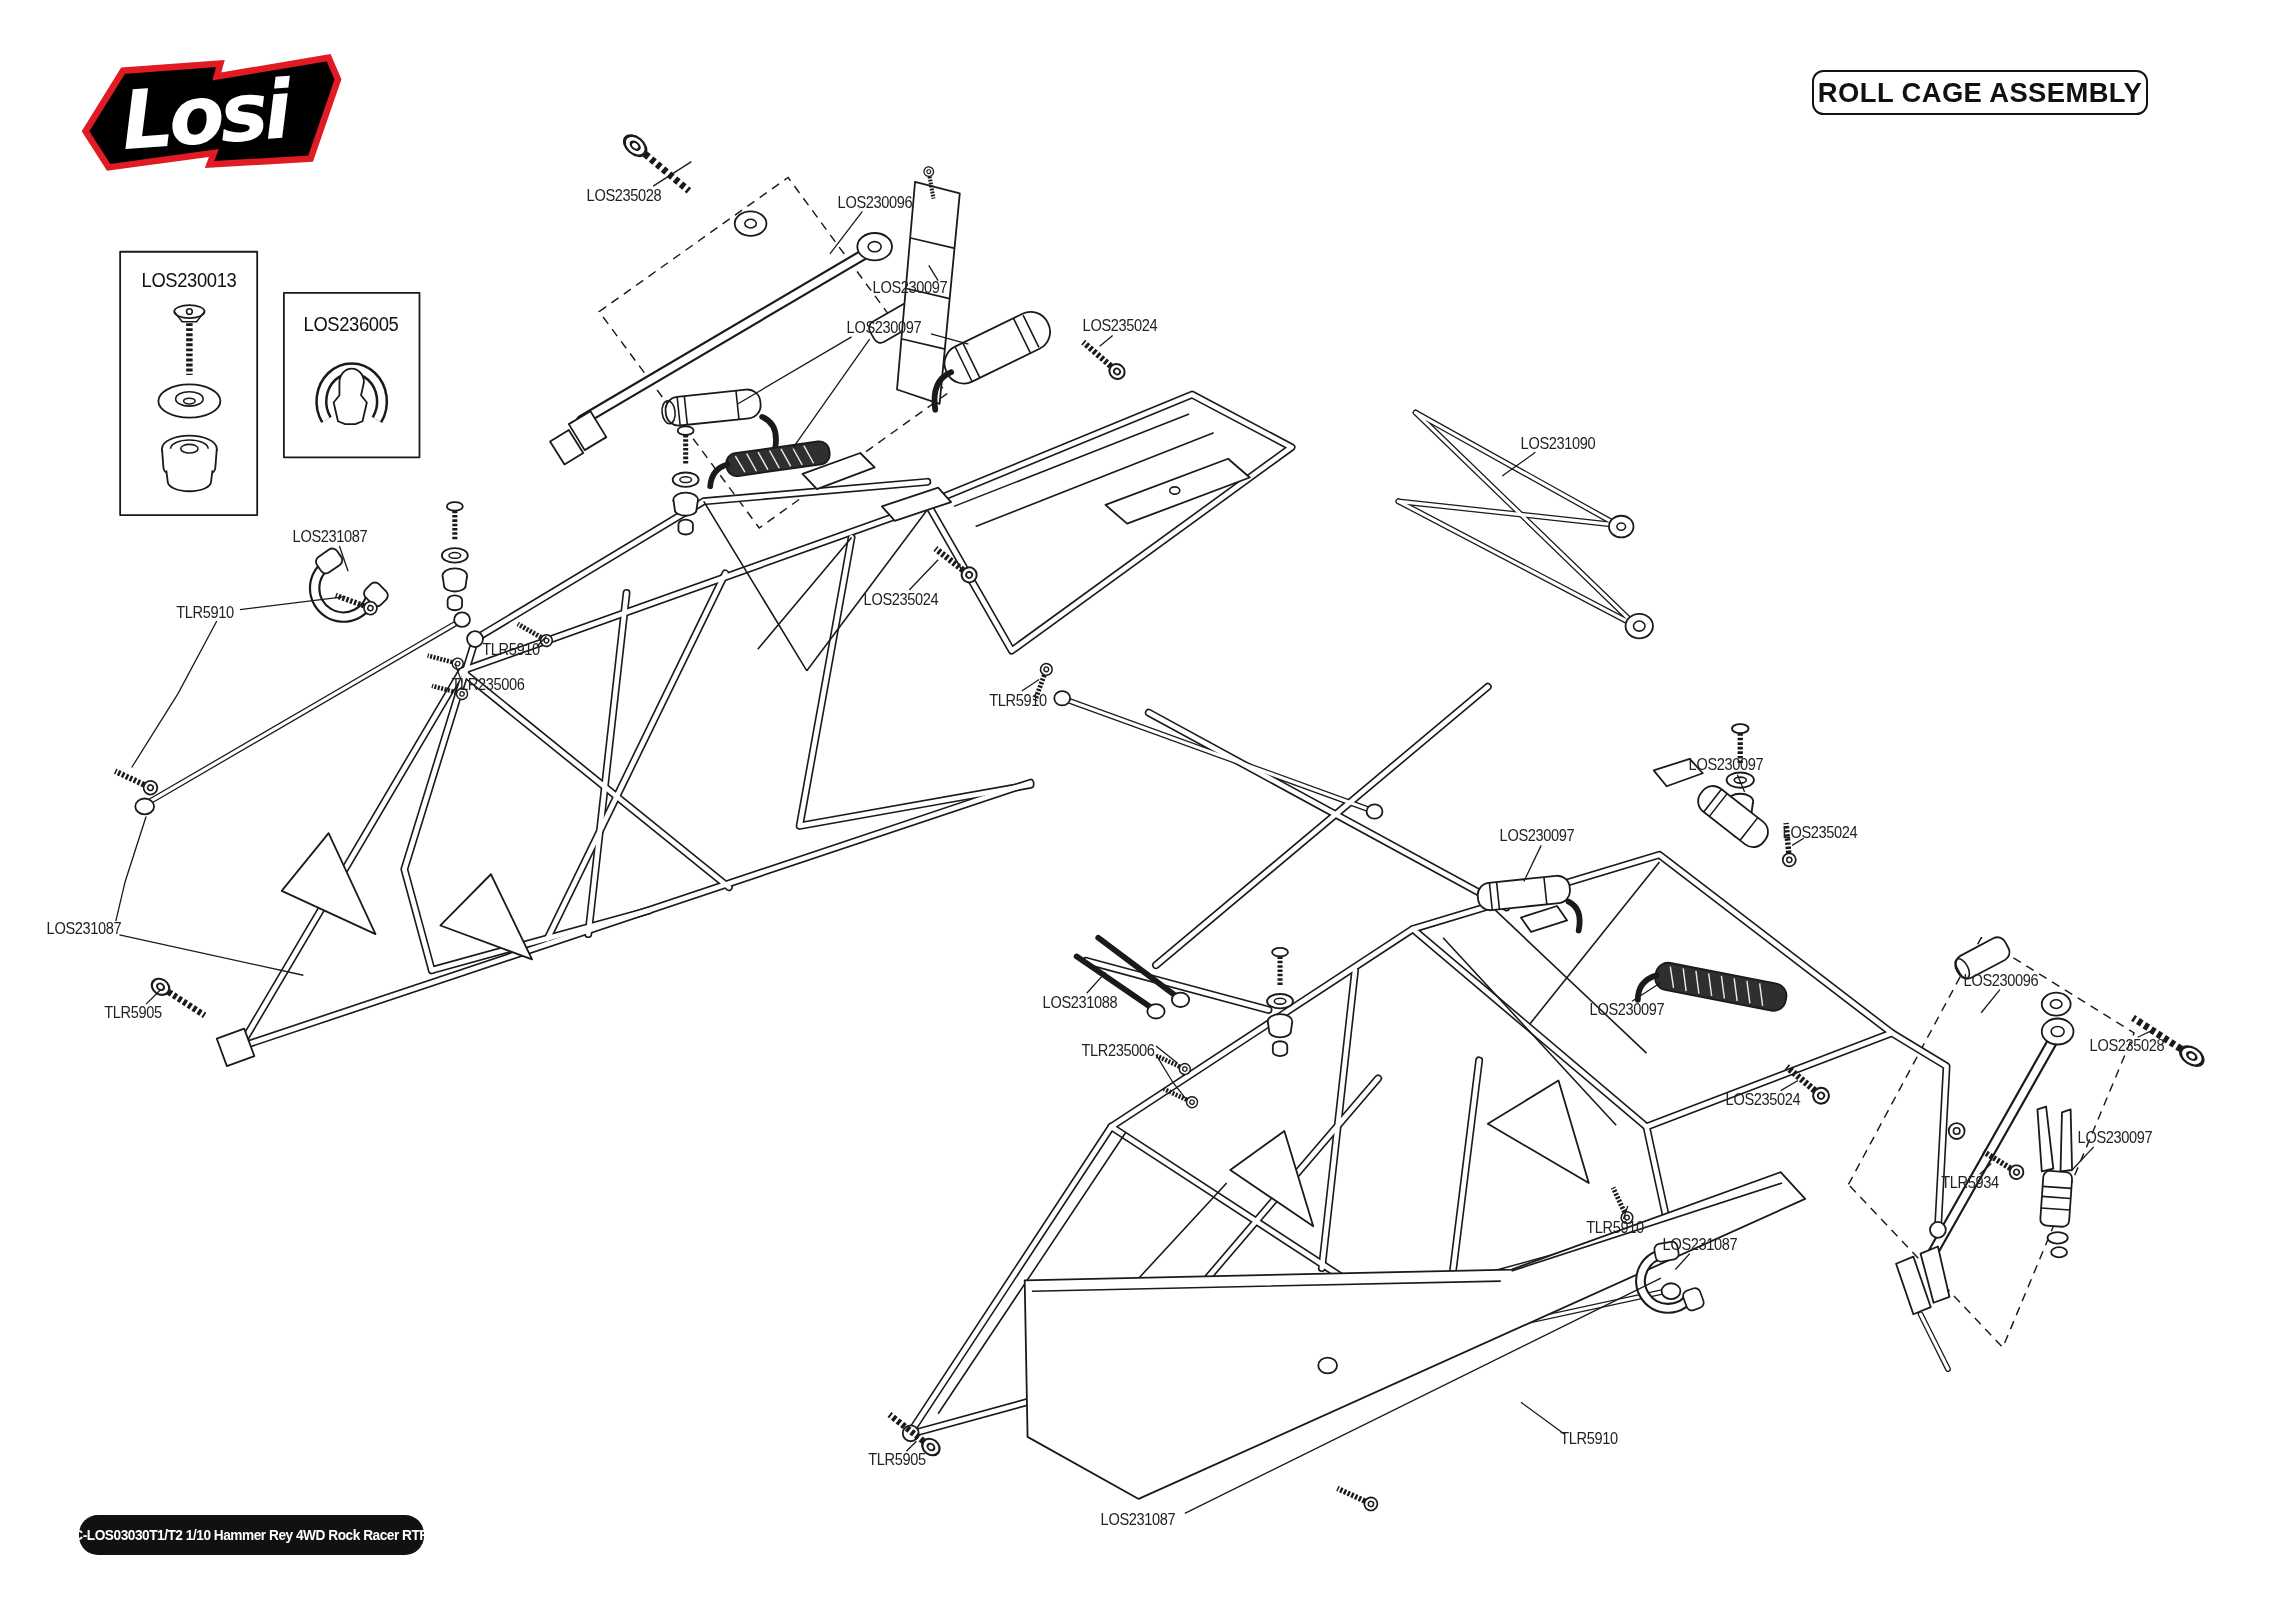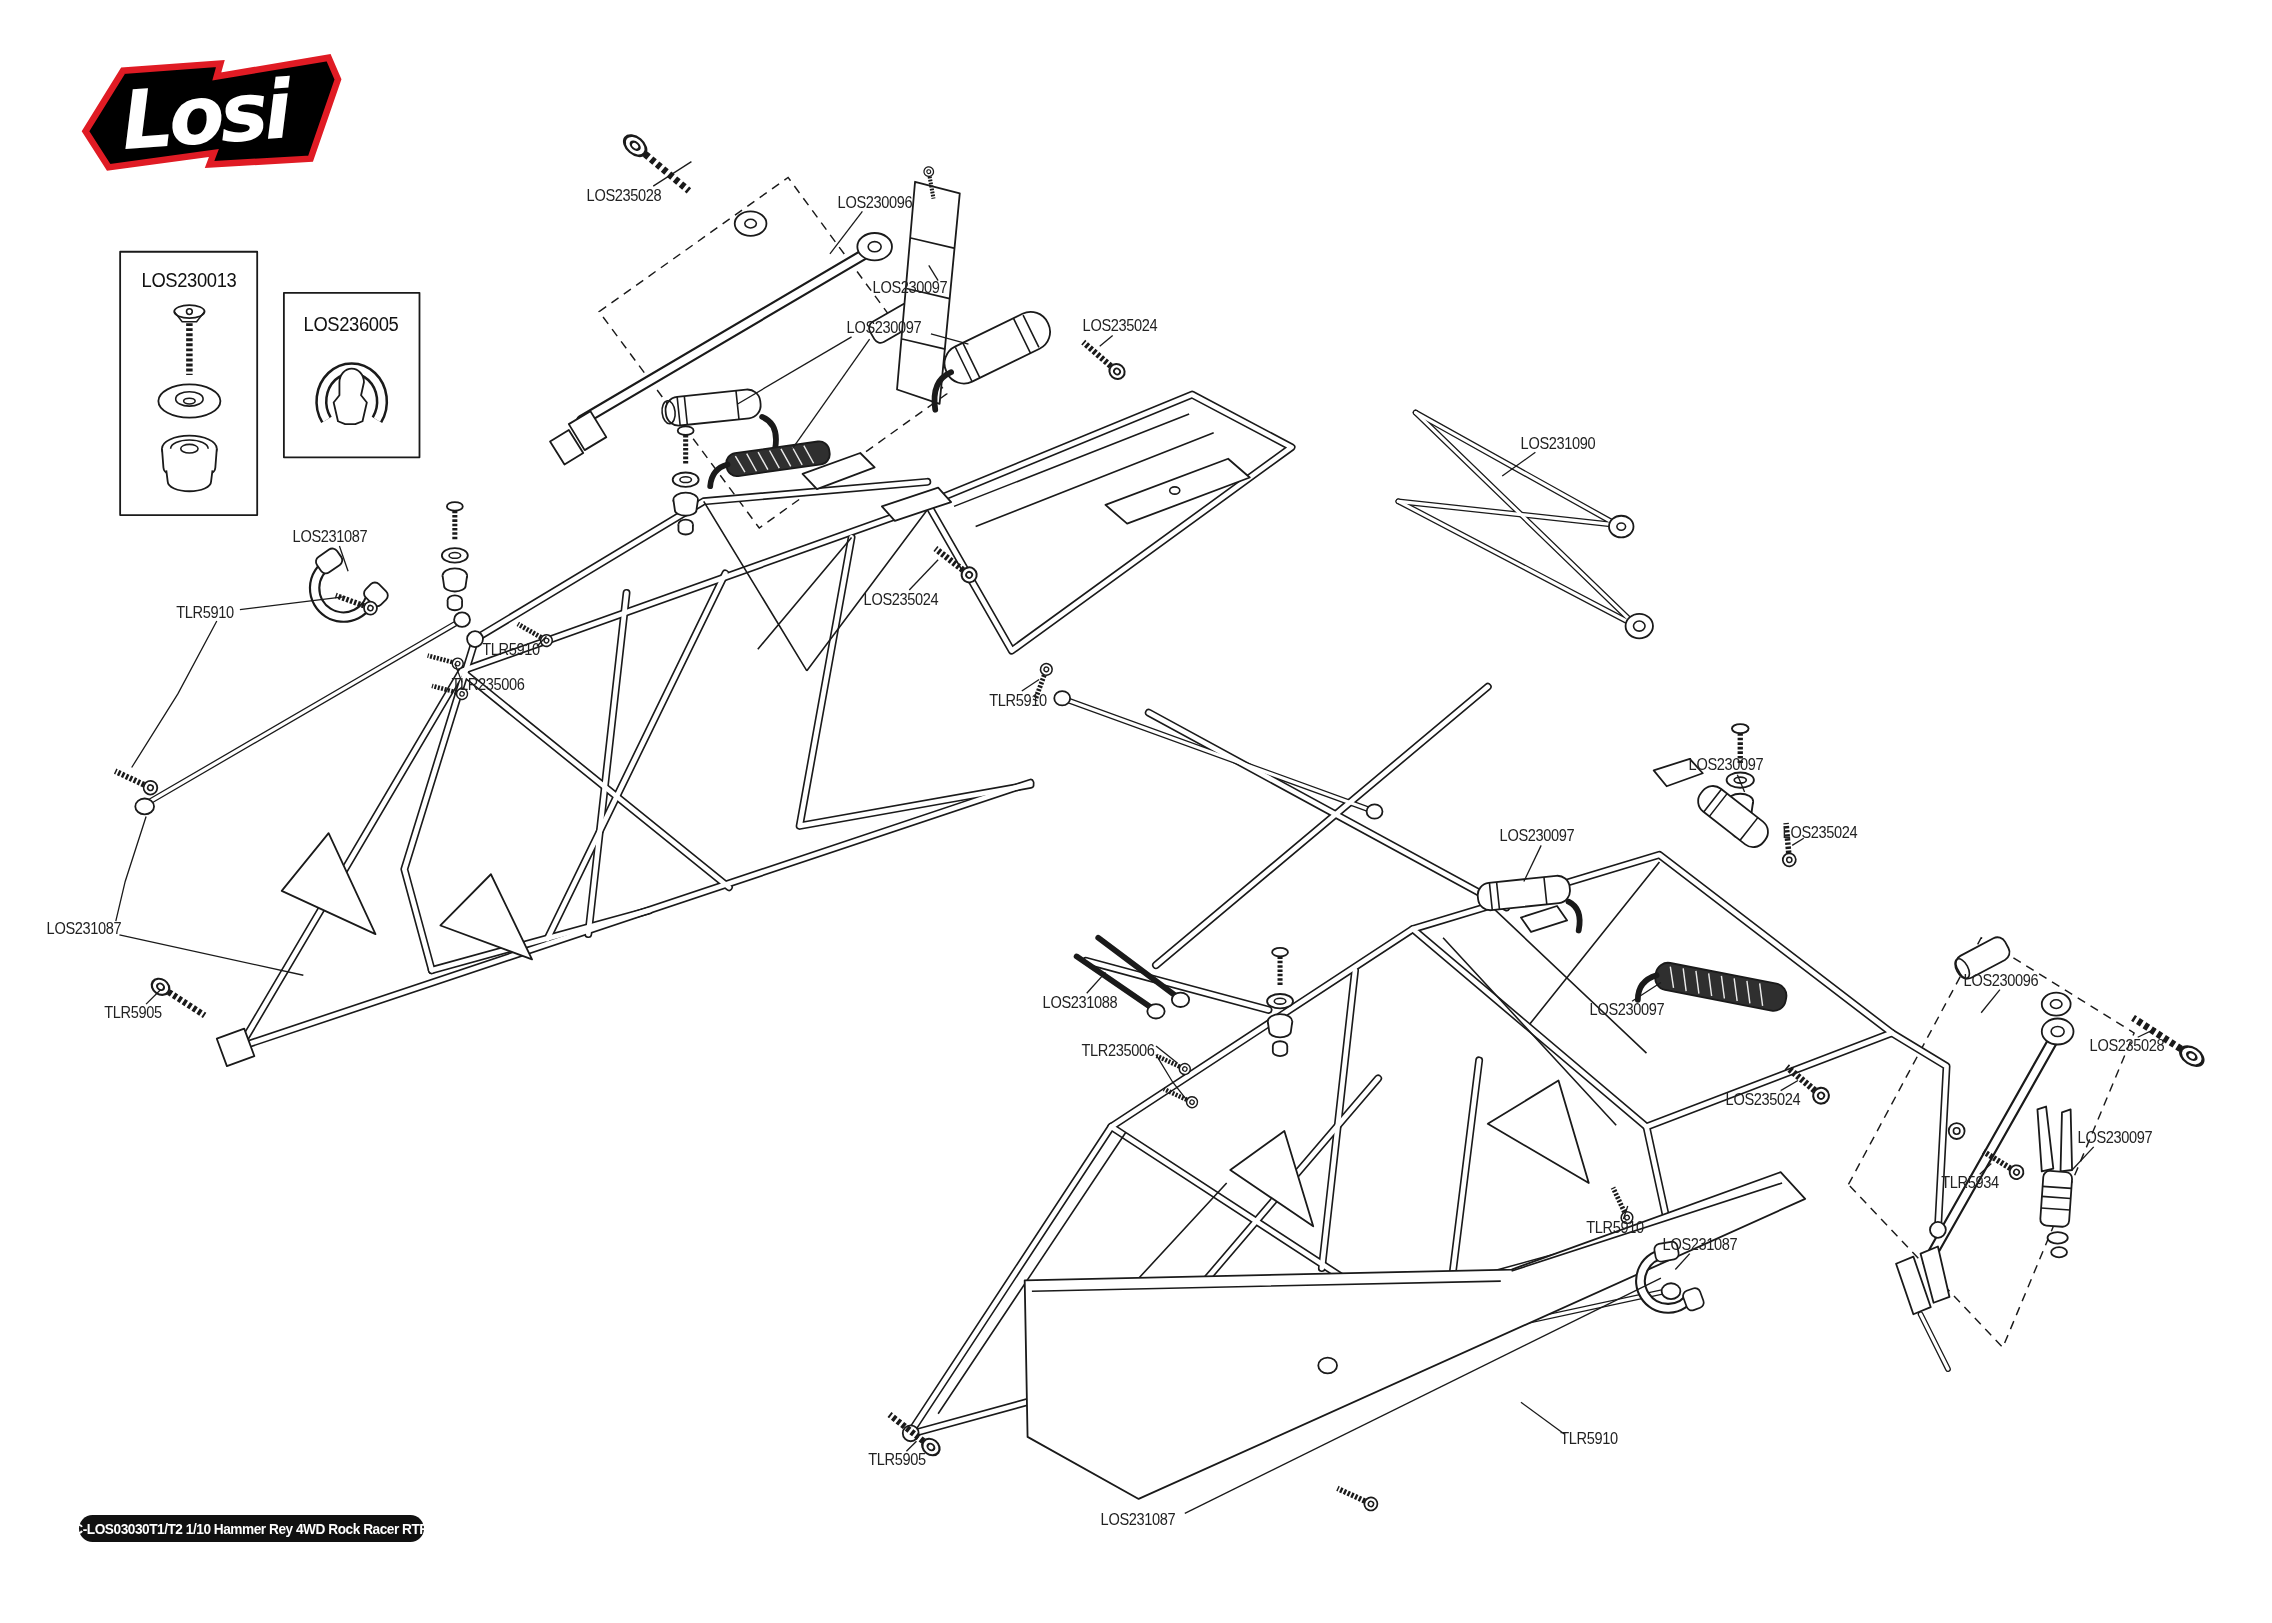--- a/index.html
+++ b/index.html
@@ -17,21 +17,21 @@
   .dark{fill:#2f2f2f;stroke:#1a1a1a;stroke-width:2.5}
   .rib{stroke:#e9e9e9;stroke-width:2;fill:none}
   
   .plabel{position:absolute;transform:translate(-50%,-50%) scaleX(.88);
     font-size:16.6px;color:#222;letter-spacing:-0.4px;white-space:nowrap;}
   
   .titlebox{position:absolute;left:1812px;top:70px;width:336px;height:45px;
     border:2.2px solid #111;border-radius:11.5px;display:flex;align-items:center;justify-content:center;
     font-weight:bold;font-size:27.4px;color:#111;letter-spacing:0.4px;box-sizing:border-box;}
   
-  .footerbox{position:absolute;left:79px;top:1515px;width:345px;height:27px;background:#111;
+  .footerbox{position:absolute;left:79px;top:1515px;width:345px;height:40px;background:#111;
     border-radius:19px;display:flex;align-items:center;justify-content:center;color:#fff;
     font-weight:bold;font-size:14.4px;letter-spacing:-0.5px;white-space:nowrap;}
   
   .co-label{position:absolute;transform:translate(-50%,-50%) scaleX(.92);
     font-size:20px;color:#111;letter-spacing:-0.4px;white-space:nowrap;}
 </style>
 </head>
 <body>
 
 <div id="stage">
@@ -362,20 +362,23 @@
     <path class="ldr" d="M2744,1628 L2760,1613"></path>
     <path class="ldr" d="M2902,1590 L2872,1622"></path>
     <path class="ldr" d="M2250,1690 L2256,1672"></path>
     <path class="ldr" d="M2342,1738 L2322,1760"></path>
     <path class="ldr" d="M1256,2012 L1270,1998"></path>
     <path class="ldr" d="M1642,2098 L2302,1772"></path>
     <path class="ldr" d="M2168,1988 L2108,1944"></path>
   </g>
 </svg>
 
+<div class="titlebox">
+  <span>ROLL CAGE ASSEMBLY</span>
+</div>
 
 <div class="co-label" style="left:189px;top:280px;">LOS230013</div>
 <div class="co-label" style="left:351px;top:324px;">LOS236005</div>
 
 <div id="labels-layer">
       <div class="plabel" style="left: 624px; top: 196px;">LOS235028</div>
       <div class="plabel" style="left: 875px; top: 203px;">LOS230096</div>
       <div class="plabel" style="left: 910px; top: 288px;">LOS230097</div>
       <div class="plabel" style="left: 884px; top: 328px;">LOS230097</div>
       <div class="plabel" style="left: 1120px; top: 326px;">LOS235024</div>

